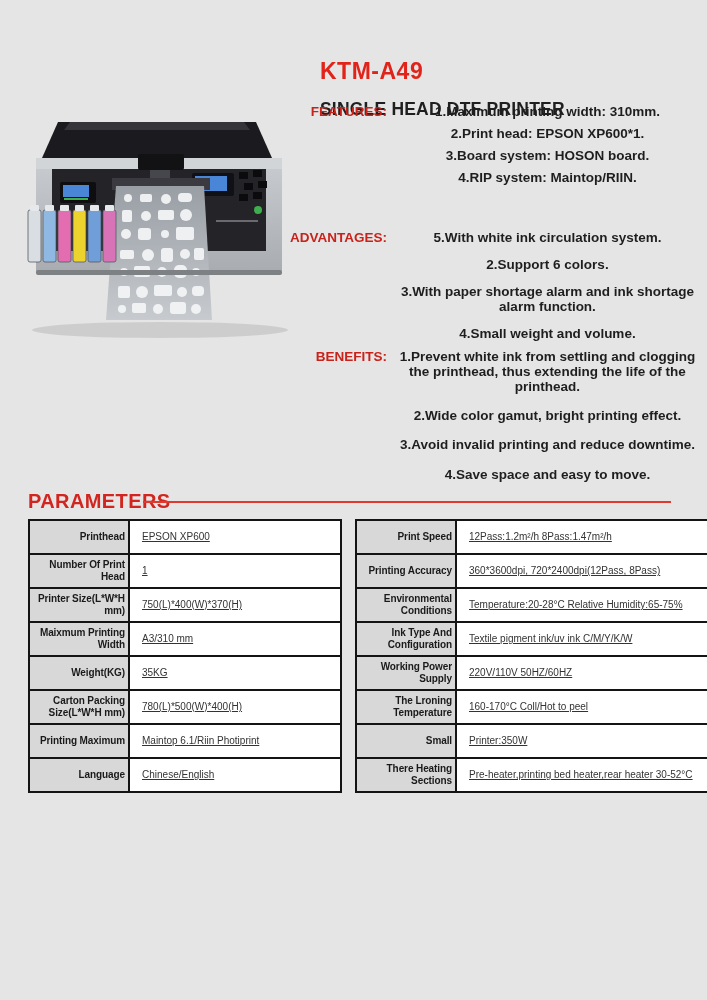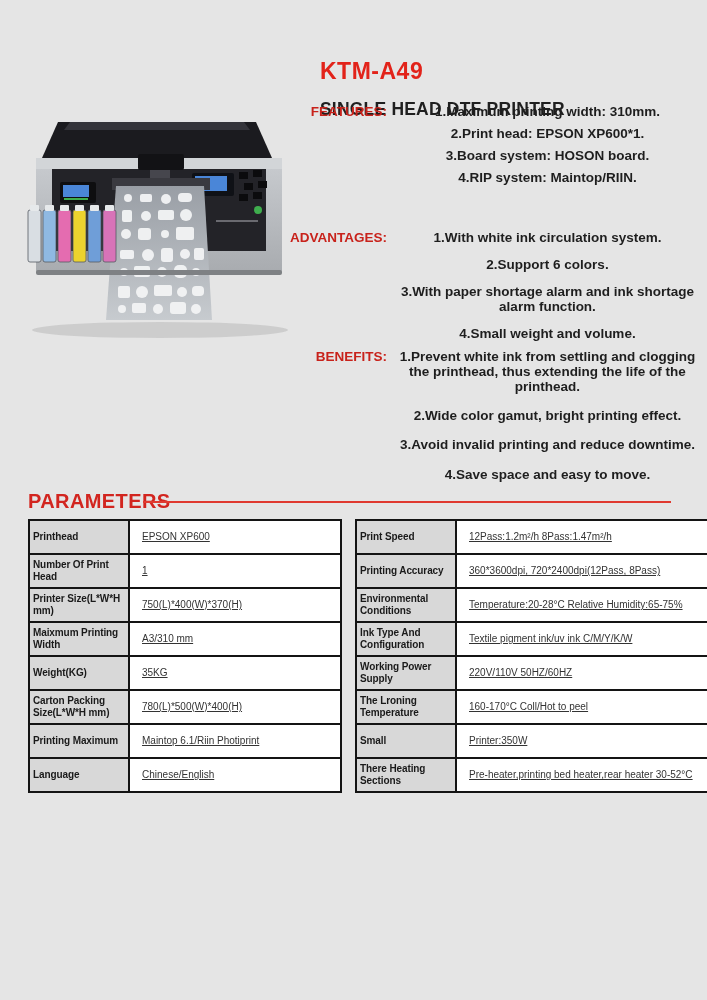--- a/index.html
+++ b/index.html
@@ -34,21 +34,21 @@
   .params-rule { position: absolute; left: 143px; top: 501px; width: 528px; height: 2px; background: #e03a30; }
 
   
   .tables { position: absolute; left: 28px; top: 519px; display: flex; gap: 13px; }
   table.ptable { border-collapse: collapse; table-layout: fixed; }
   table.ptable.tleft  { width: 314px; }
   table.ptable.tright { width: 356px; }
   .ptable td, .ptable th { border: 2px solid #141414; height: 34px; vertical-align: middle; }
   .ptable th.pl {
     width: 100px; background: #d8d8d8; font-size: 10px; font-weight: 700; color: #1a1a1a;
-    text-align: left; padding: 2px 3px; line-height: 1.2; letter-spacing: -0.1px;
+    text-align: right; padding: 2px 3px; line-height: 1.2; letter-spacing: -0.1px;
   }
   .ptable td.pv { background: #ffffff; font-size: 10px; font-weight: 400; color: #333333; padding-left: 12px; line-height: 1.2; text-decoration: underline; }
 </style>
 </head>
 <body>
 
 <div class="page">
 
   <div class="title-block">
     <div class="model">KTM-A49</div>
@@ -166,21 +166,21 @@
       <p>1.Maximum printing width: 310mm.</p>
       <p>2.Print head: EPSON XP600*1.</p>
       <p>3.Board system: HOSON board.</p>
       <p>4.RIP system: Maintop/RIIN.</p>
     </div>
   </section>
 
   <section class="spec advantages">
     <div class="spec-label">ADVANTAGES:</div>
     <div class="spec-items">
-      <p>1.With white ink circulation system.</p>
+      <p>5.With white ink circulation system.</p>
       <p>2.Support 6 colors.</p>
       <p>3.With paper shortage alarm and ink shortage alarm function.</p>
       <p>4.Small weight and volume.</p>
     </div>
   </section>
 
   <section class="spec benefits">
     <div class="spec-label">BENEFITS:</div>
     <div class="spec-items">
       <p>1.Prevent white ink from settling and clogging the printhead, thus extending the life of the printhead.</p>

